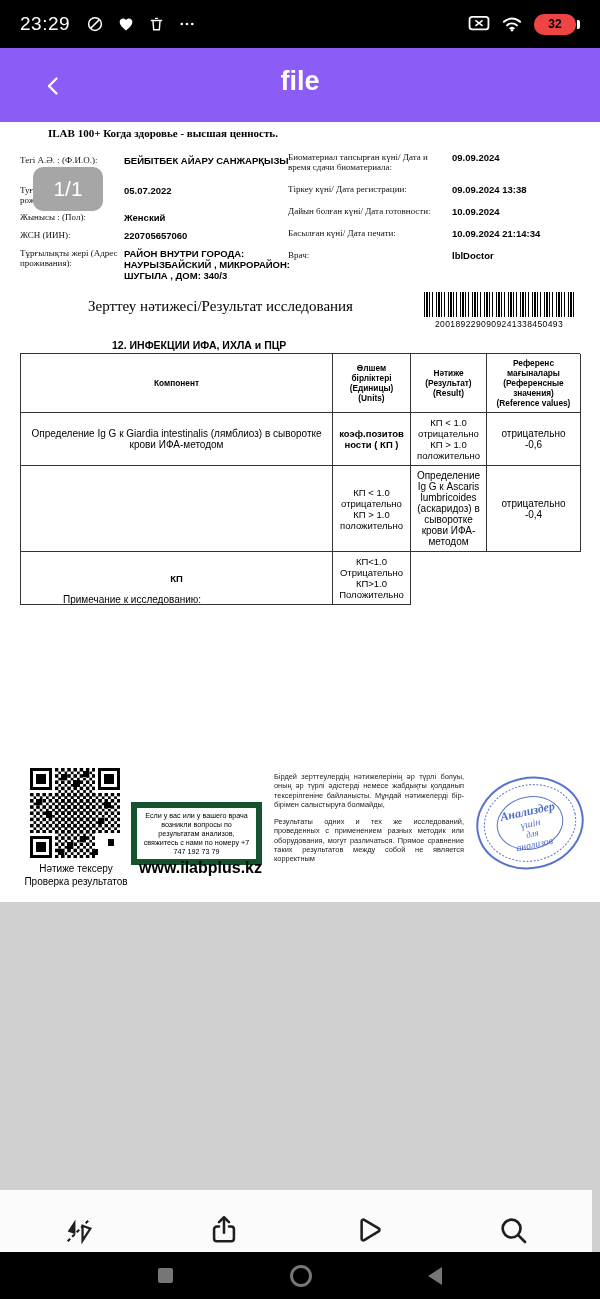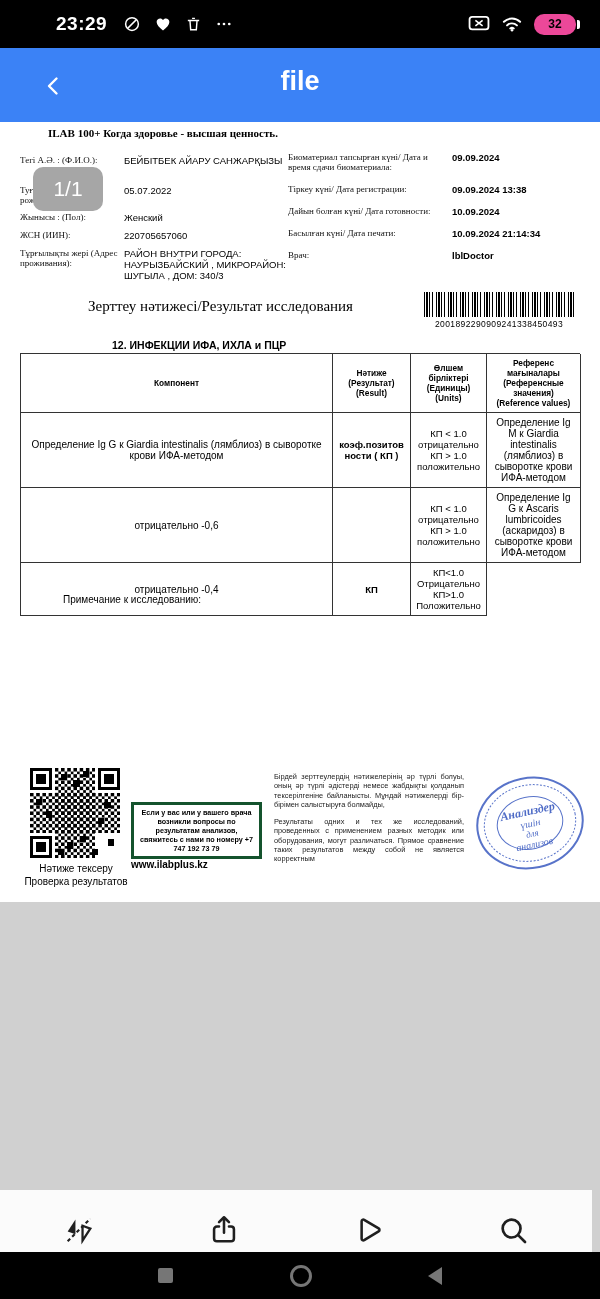--- a/index.html
+++ b/index.html
@@ -3,40 +3,40 @@
 <meta charset="utf-8">
 <style>
   * { margin:0; padding:0; box-sizing:border-box; }
   html,body { background:#2b2b2b; }
   body { font-family:"Liberation Sans", sans-serif; }
   .phone { position:relative; width:600px; height:1299px; margin:0 auto; background:#d0d0d0; overflow:hidden; }
 
   
   .status-bar { position:absolute; top:0; left:0; width:600px; height:48px; background:#000; color:#fff;
                 display:flex; align-items:center; padding:0 20px; }
-  .sb-time { font-size:19px; font-weight:bold; letter-spacing:.5px;margin-left:36px; }
+  .sb-time { font-size:19px; font-weight:normal; letter-spacing:.5px; }
   .sb-left { display:flex; align-items:center; gap:13px; margin-left:16px; }
   .sb-right { margin-left:auto; display:flex; align-items:center; gap:11px; }
-  .battery { position:relative; width:42px; height:21px; background:#ec4899; border-radius:10px; color:#000;
+  .battery { position:relative; width:42px; height:21px; background:#ef4444; border-radius:10px; color:#000;
              font-size:12px; font-weight:bold; display:flex; align-items:center; justify-content:center; margin-right:4px;}
   .battery .tip { position:absolute; right:-4px; top:6px; width:3px; height:9px; background:#fff; border-radius:0 2px 2px 0; }
 
   
-  .app-bar { position:absolute; top:48px; left:0; width:600px; height:74px; background:#3b82f6; }
+  .app-bar { position:absolute; top:48px; left:0; width:600px; height:74px; background:#8b5cf6; }
   .back-btn { position:absolute; left:34px; top:23px; width:40px; height:32px; background:none; border:none; cursor:pointer; }
   .app-title { position:absolute; left:0; right:0; top:18px; text-align:center; color:#fff; font-size:27px; font-weight:bold; }
 
   
   .doc { position:absolute; top:122px; left:0; width:600px; height:780px; background:#fff; color:#000; }
   .abs { position:absolute; }
   .brand { left:48px; top:5px; font-family:"Liberation Serif", serif; font-weight:bold; font-size:11px; }
 
   .pat-row { position:absolute; left:20px; display:flex; width:272px; }
   .pat-row .lab { width:104px; font-size:9px; font-family:"Liberation Serif", serif; color:#111; flex:none; }
-  .pat-row .val { width:168px; font-size:9.5px; font-weight:normal; flex:none; }
+  .pat-row .val { width:168px; font-size:9.5px; font-weight:bold; flex:none; }
   .meta-row { position:absolute; left:288px; display:flex; width:300px; }
   .meta-row .lab { width:162px; font-size:9px; font-family:"Liberation Serif", serif; color:#111; flex:none; }
   .meta-row .val { width:134px; font-size:9.5px; font-weight:bold; padding-left:2px; flex:none; }
 
   .result-title { left:88px; top:176px; font-family:"Liberation Serif", serif; font-weight:normal; font-size:15px; }
   .barcode { left:424px; top:170px; width:152px; height:25px;
              background:repeating-linear-gradient(90deg,#000 0 1px,#fff 1px 2px,#000 2px 4px,#fff 4px 5px,#000 5px 6px,#fff 6px 8px,#000 8px 9px,#fff 9px 12px); }
   .barcode-number { left:414px; top:197px; width:170px; text-align:center; font-size:8.5px; letter-spacing:.4px; }
   .section-title { left:112px; top:217px; font-weight:bold; font-size:10.5px; }
 
@@ -47,23 +47,23 @@
   .th { font-weight:bold; font-size:8.3px; white-space:pre-line; min-height:46px; }
   .td-comp { font-size:10px; min-height:50px; }
   .td-res { font-size:10px; }
   .td-unit { font-size:9.5px;font-weight:bold; }
   .td-ref { font-size:9.5px; white-space:pre-line; }
 
   .note { left:63px; top:472px; font-size:10px; }
 
   .qr { left:30px; top:646px; }
   .qr-caption { left:6px; top:740px; width:140px; text-align:center; font-size:10px; white-space:pre-line; line-height:1.3; }
-  .contact-box { left:131px; top:680px; width:131px; min-height:46px; border:3px solid #14532d; font-size:7.2px;
-                 padding:3px 4px; text-align:center; line-height:1.25;font-weight:bold; }
-  .website { left:131px; top:737px; width:131px; text-align:left; font-weight:bold; font-size:10px; }
+  .contact-box { left:131px; top:680px; width:131px; min-height:46px; border:6px solid #14532d; font-size:7.2px;
+                 padding:3px 4px; text-align:center; line-height:1.25; }
+  .website { left:131px; top:737px; width:131px; text-align:right; font-weight:bold; font-size:16px; }
   .disclaimers { left:274px; top:650px; width:190px; font-size:7.4px; line-height:1.25; text-align:justify; color:#222; }
   .disclaimers p { margin-bottom:8px; }
   .stamp { left:474px; top:652px; }
 
   
   .page-badge { position:absolute; top:167px; left:33px; width:70px; height:44px; background:#a6a6a6; border-radius:10px;
                 color:#fff; font-size:21px; display:flex; align-items:center; justify-content:center; z-index:5; }
 
   
   .toolbar { position:absolute; top:1150px; left:0; width:592px; height:102px; background:#fbfbfb;
@@ -175,37 +175,36 @@
       <span class="val">lblDoctor</span>
     </div>
 
     <div class="abs result-title">Зерттеу нәтижесі/Результат исследования</div>
     <div class="abs barcode"></div>
     <div class="abs barcode-number">2001892290909241338450493</div>
     <div class="abs section-title">12. ИНФЕКЦИИ  ИФА, ИХЛА и ПЦР</div>
 
     <div class="rtable">
       <div class="th">Компонент</div>
-      <div class="th">Нәтиже (Результат)
-(Result)</div>
       <div class="th">Өлшем бірліктері
 (Единицы)
 (Units)</div>
+      <div class="th">Нәтиже (Результат)
+(Result)</div>
       <div class="th">Референс мағыналары
 (Референсные значения)
 (Reference values)</div>
 
       <div class="td-comp">Определение Ig G к Giardia intestinalis (лямблиоз) в сыворотке крови ИФА-методом</div>
       <div class="td-unit">коэф.позитовности ( КП )</div>
       <div class="td-ref">КП &lt; 1.0
 отрицательно
 КП &gt; 1.0
 положительно</div>
 
-      <div class="td-comp">Определение Ig M к Giardia intestinalis (лямблиоз) в сыворотке крови ИФА-методом</div>
       <div class="td-res">отрицательно -0,6</div>
       <div class="td-unit"></div>
       <div class="td-ref">КП &lt; 1.0
 отрицательно
 КП &gt; 1.0
 положительно</div>
 
       <div class="td-comp">Определение Ig G к Ascaris lumbricoides (аскаридоз) в сыворотке крови ИФА-методом</div>
       <div class="td-res">отрицательно -0,4</div>
       <div class="td-unit">КП</div>

